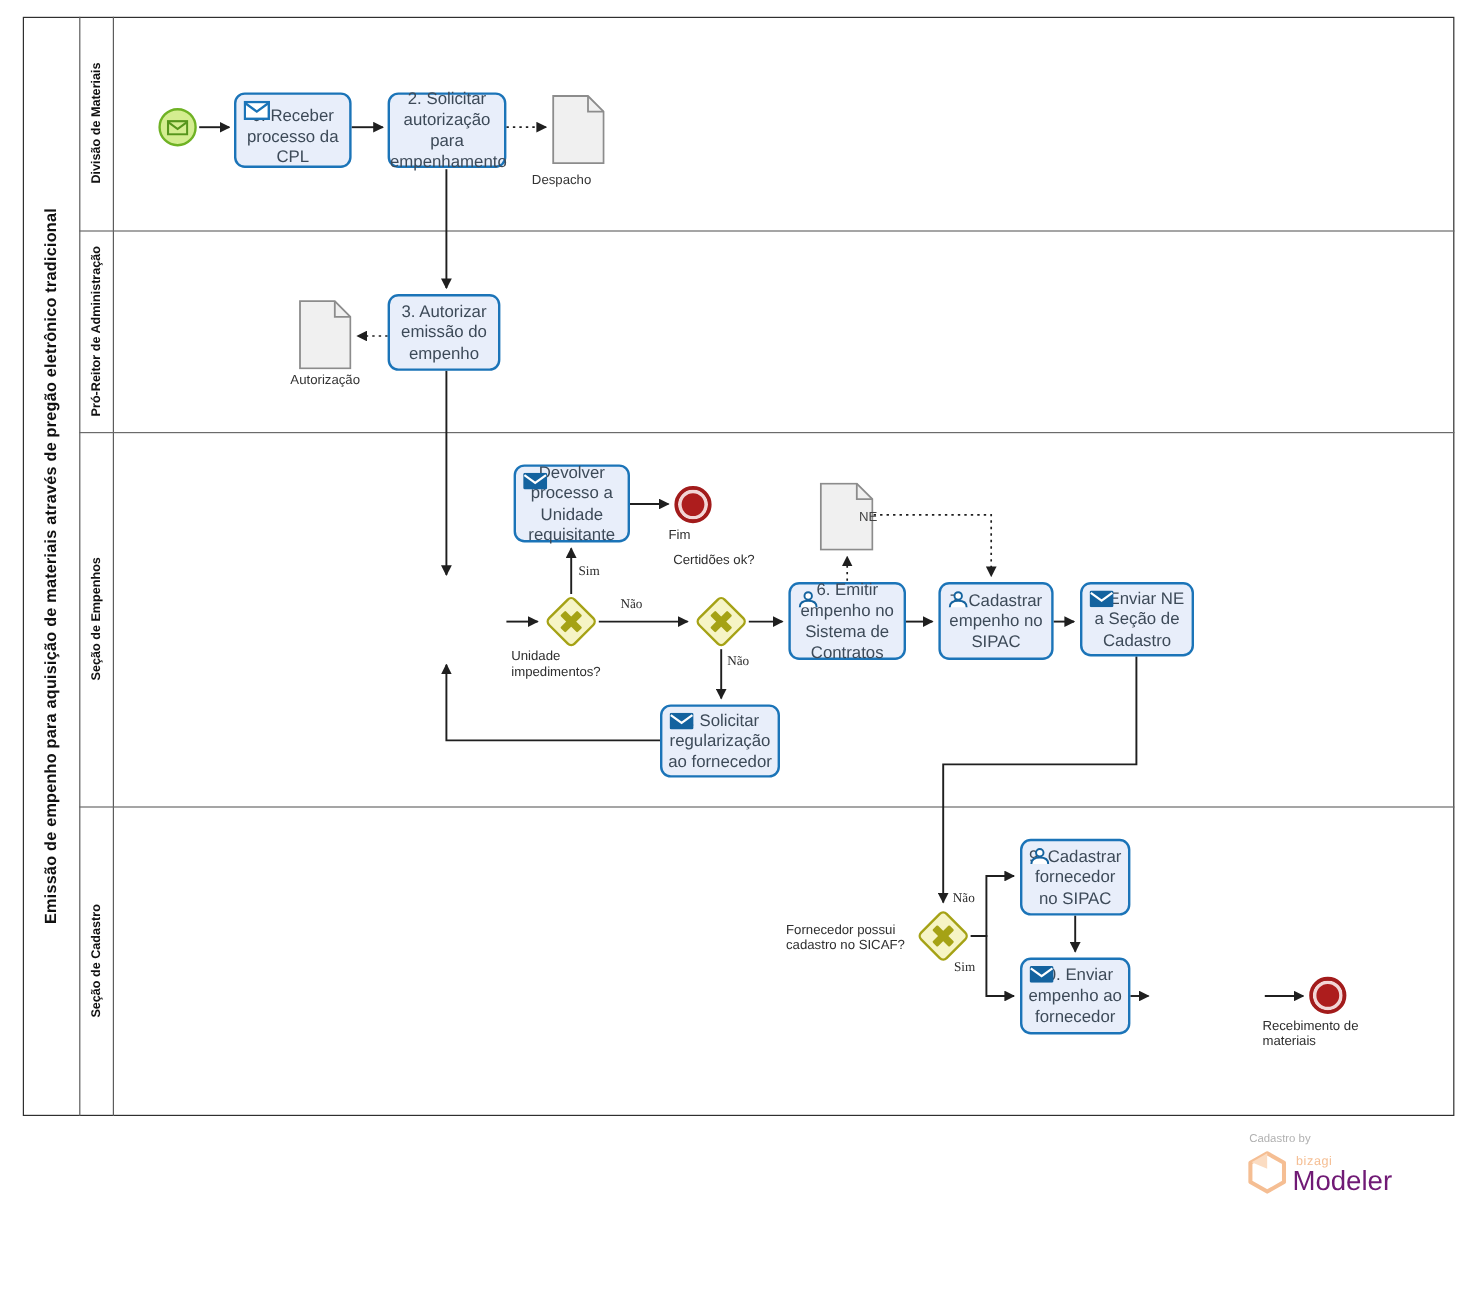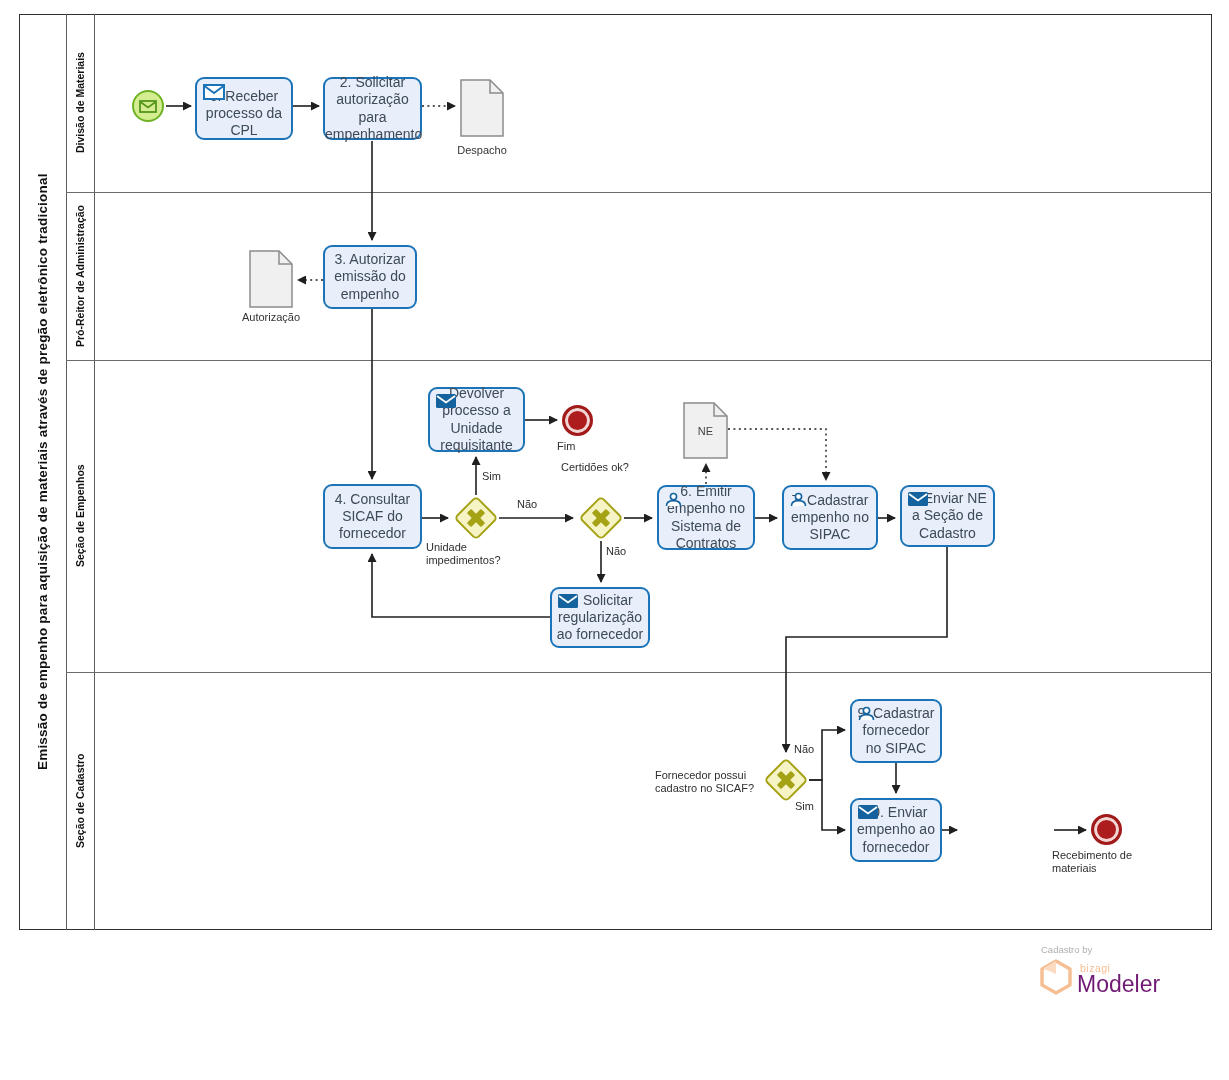--- a/index.html
+++ b/index.html
@@ -22,23 +22,23 @@
   .ticon{position:absolute;left:6px;top:5px;line-height:0;}
   .gw{width:46px;height:46px;}
   .gw .diamond{position:absolute;left:6.5px;top:6.5px;width:32px;height:32px;background:#F6F4C5;
                border:2px solid #A5A215;border-radius:5px;transform:rotate(45deg);box-sizing:border-box;}
   .gw .xbar{position:absolute;left:13px;top:20px;width:20px;height:6px;background:#A5A215;border-radius:1px;}
   .start-event{width:32px;height:32px;border-radius:50%;background:#D4ED90;border:2.6px solid #6FB224;
                box-sizing:border-box;display:flex;align-items:center;justify-content:center;}
   .end-event{width:31px;height:31px;border-radius:50%;background:#AD1D1D;border:3px solid #A21B1B;
              box-shadow:inset 0 0 0 3px #F2D6D6;box-sizing:border-box;}
   .lbl{font-size:11px;color:#2e2e2e;text-align:left;line-height:1.2;}
-  .edge-lbl{font-size:11px;color:#2e2e2e;}
+  .edge-lbl{font-size:11px;color:#2e2e2e;font-family:Liberation Serif, serif;}
   .doc-lbl{font-size:11px;color:#333;text-align:center;}
-  .doc-inner{display:flex;align-items:center;justify-content:center;font-size:11px;color:#444;}
+  .doc-inner{display:flex;align-items:center;justify-content:center;font-size:11px;color:#444;margin-left:18px;}
   
   .powered{font-size:9.5px;color:#b0b0b0;}
   .brand{font-size:10.5px;color:#F5BE93;letter-spacing:.5px;}
   .product{font-size:23px;color:#701a75;}
   svg.flows{left:0;top:0;pointer-events:none;}
   .flow{fill:none;stroke:#1f1f1f;stroke-width:1.6;}
   .assoc{fill:none;stroke:#1f1f1f;stroke-width:1.4;stroke-dasharray:2 3.4;}
 </style>
 </head>
 <body>
@@ -111,36 +111,33 @@
   <div class="abs task" style="left:323px;top:77px;width:99px;height:63px;">
     <div class="tlabel">2. Solicitar autorização para empenhamento</div>
   </div>
 
   <div class="abs" style="left:460px;top:79px;">
     <svg width="44" height="58" viewBox="0 0 44 58">
         <path d="M1 1 H30 L43 14 V57 H1 Z" fill="#F0F0F0" stroke="#8C8C8C" stroke-width="1.5"></path>
         <path d="M30 1 V14 H43" fill="none" stroke="#8C8C8C" stroke-width="1.5"></path>
       </svg>
   </div>
-  <div class="abs doc-lbl" style="left:442px;top:144px;width:80px;">Despacho</div>
+  <div class="abs doc-lbl" style="left:428px;top:144px;width:80px;">Despacho</div>
 
   <div class="abs task" style="left:323px;top:245px;width:94px;height:64px;">
     <div class="tlabel">3. Autorizar emissão do empenho</div>
   </div>
   <div class="abs" style="left:249px;top:250px;">
     <svg width="44" height="58" viewBox="0 0 44 58">
         <path d="M1 1 H30 L43 14 V57 H1 Z" fill="#F0F0F0" stroke="#8C8C8C" stroke-width="1.5"></path>
         <path d="M30 1 V14 H43" fill="none" stroke="#8C8C8C" stroke-width="1.5"></path>
       </svg>
   </div>
   <div class="abs doc-lbl" style="left:231px;top:311px;width:80px;">Autorização</div>
 
-  <div class="abs task" style="left:323px;top:484px;width:99px;height:65px;">
-    <div class="tlabel">4. Consultar SICAF do fornecedor</div>
-  </div>
 
   <div class="abs gw" style="left:453px;top:495px;">
     <div class="diamond"></div>
     <div>
       <div class="xbar" style="transform:rotate(45deg);"></div>
       <div class="xbar" style="transform:rotate(-45deg);"></div>
     </div>
   </div>
   <div class="abs lbl" style="left:426px;top:541px;width:100px;">Unidade impedimentos?</div>
 

